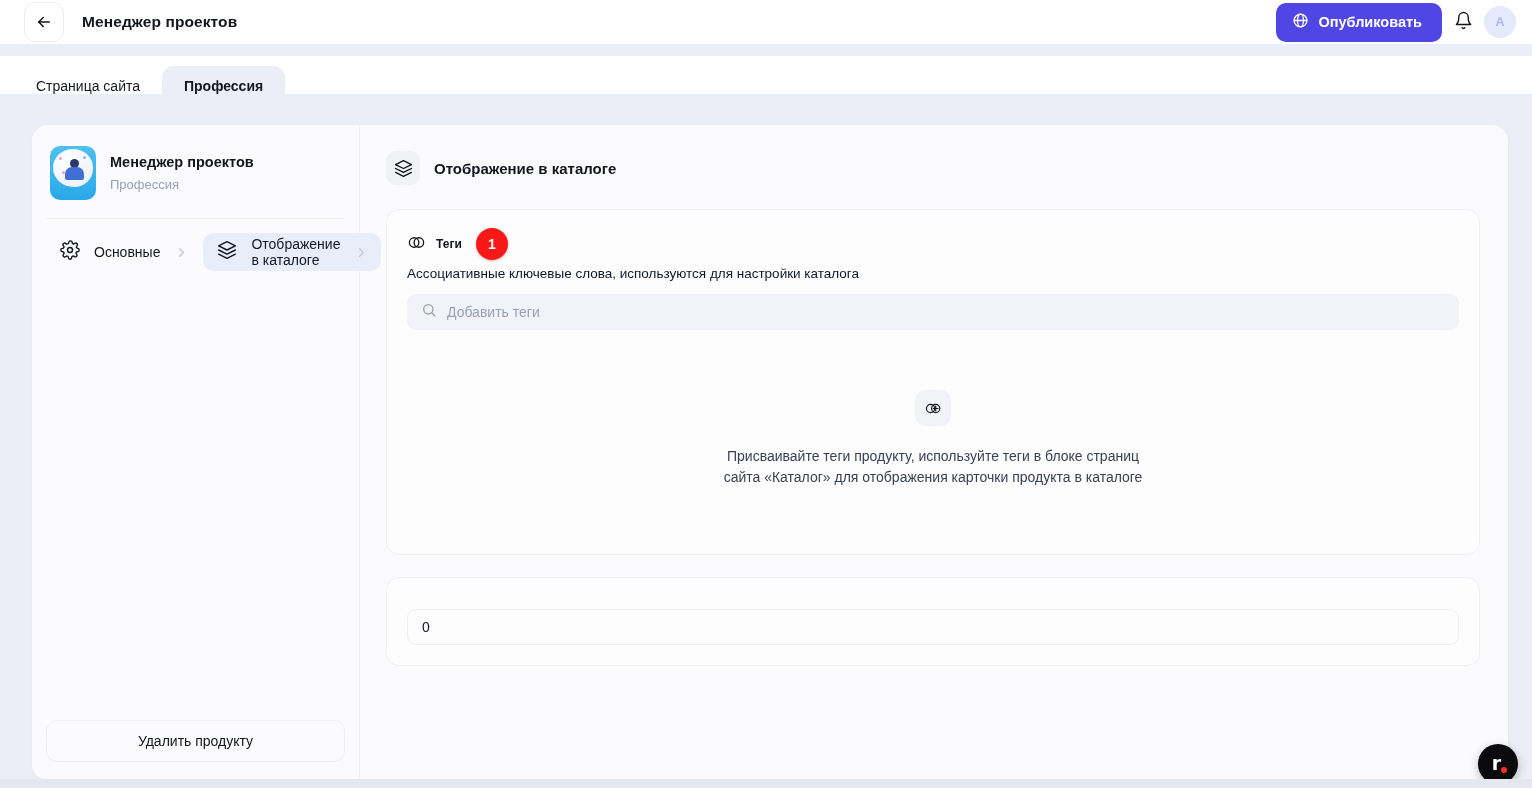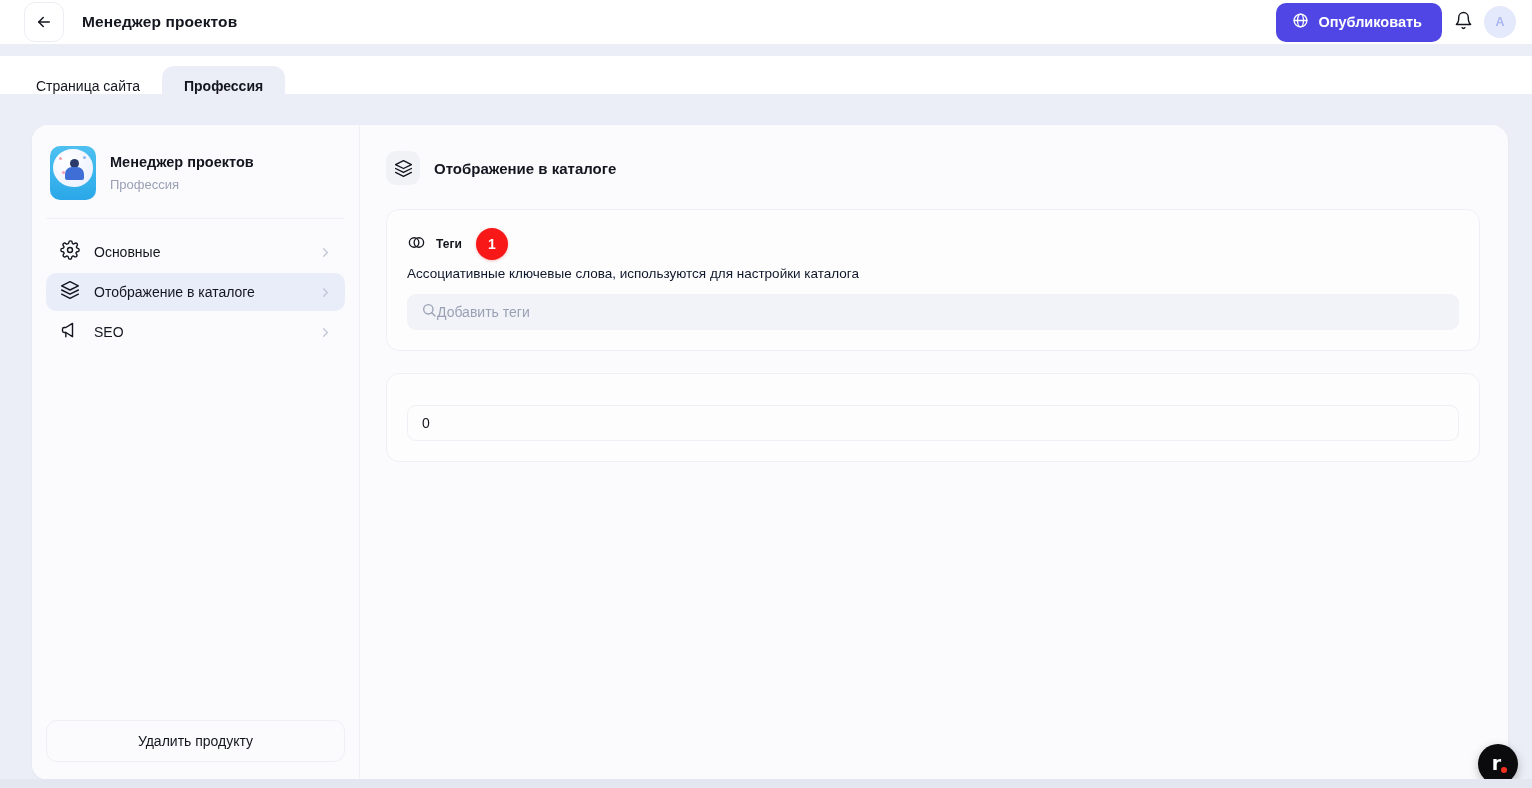--- a/index.html
+++ b/index.html
@@ -225,21 +225,21 @@
     color: #14161f;
     line-height: 20px;
   }
   .product-sub {
     font-size: 13px;
     color: #9aa1b4;
     line-height: 20px;
     margin-top: 3px;
   }
 
-  .nav { padding-top: 14px; display: flex; flex-direction: column; gap: 2px; }
+  .nav { padding-top: 14px; display: flex; flex-direction: row; gap: 2px; }
 
   .nav-item {
     display: flex;
     align-items: center;
     gap: 14px;
     height: 38px;
     padding: 0 12px 0 14px;
     border-radius: 10px;
     cursor: pointer;
     color: #14161f;
@@ -325,20 +325,21 @@
     margin-top: 6px;
   }
 
   .search-field {
     margin-top: 13px;
     height: 36px;
     border-radius: 9px;
     background: #f1f3f8;
     display: flex;
     align-items: center;
+    gap: 10px;
     padding: 0 14px;
     cursor: text;
   }
   .search-field input {
     flex: 1;
     border: none;
     outline: none;
     background: transparent;
     font-family: inherit;
     font-size: 14px;
@@ -571,20 +572,34 @@
         <label class="search-field">
           <span>
             <svg width="16" height="16" viewBox="0 0 24 24" fill="none" stroke="#9aa1b4" stroke-width="2" stroke-linecap="round">
               <circle cx="11" cy="11" r="7"></circle>
               <line x1="16.2" y1="16.2" x2="21" y2="21"></line>
             </svg>
           </span>
           <input type="text" placeholder="Добавить теги" style="">
         </label>
 
+        <div class="empty">
+          <div class="empty-icon">
+            <svg width="19" height="19" viewBox="0 0 26 24" fill="none" stroke="#14161f" stroke-width="1.6">
+              <circle cx="9" cy="12" r="5.6"></circle>
+              <circle cx="16" cy="12" r="5.6"></circle>
+              <line x1="16" y1="8.8" x2="16" y2="15.2" stroke-linecap="round"></line>
+              <line x1="12.8" y1="12" x2="19.2" y2="12" stroke-linecap="round"></line>
+            </svg>
+          </div>
+          <div class="empty-text">
+            <div>Присваивайте теги продукту, используйте теги в блоке страниц</div>
+            <div>сайта «Каталог» для отображения карточки продукта в каталоге</div>
+          </div>
+        </div>
       </section>
 
       <section class="card">
 
         <div class="number-field">
           <input type="text" value="0" style="">
         </div>
       </section>
 
     </main>

